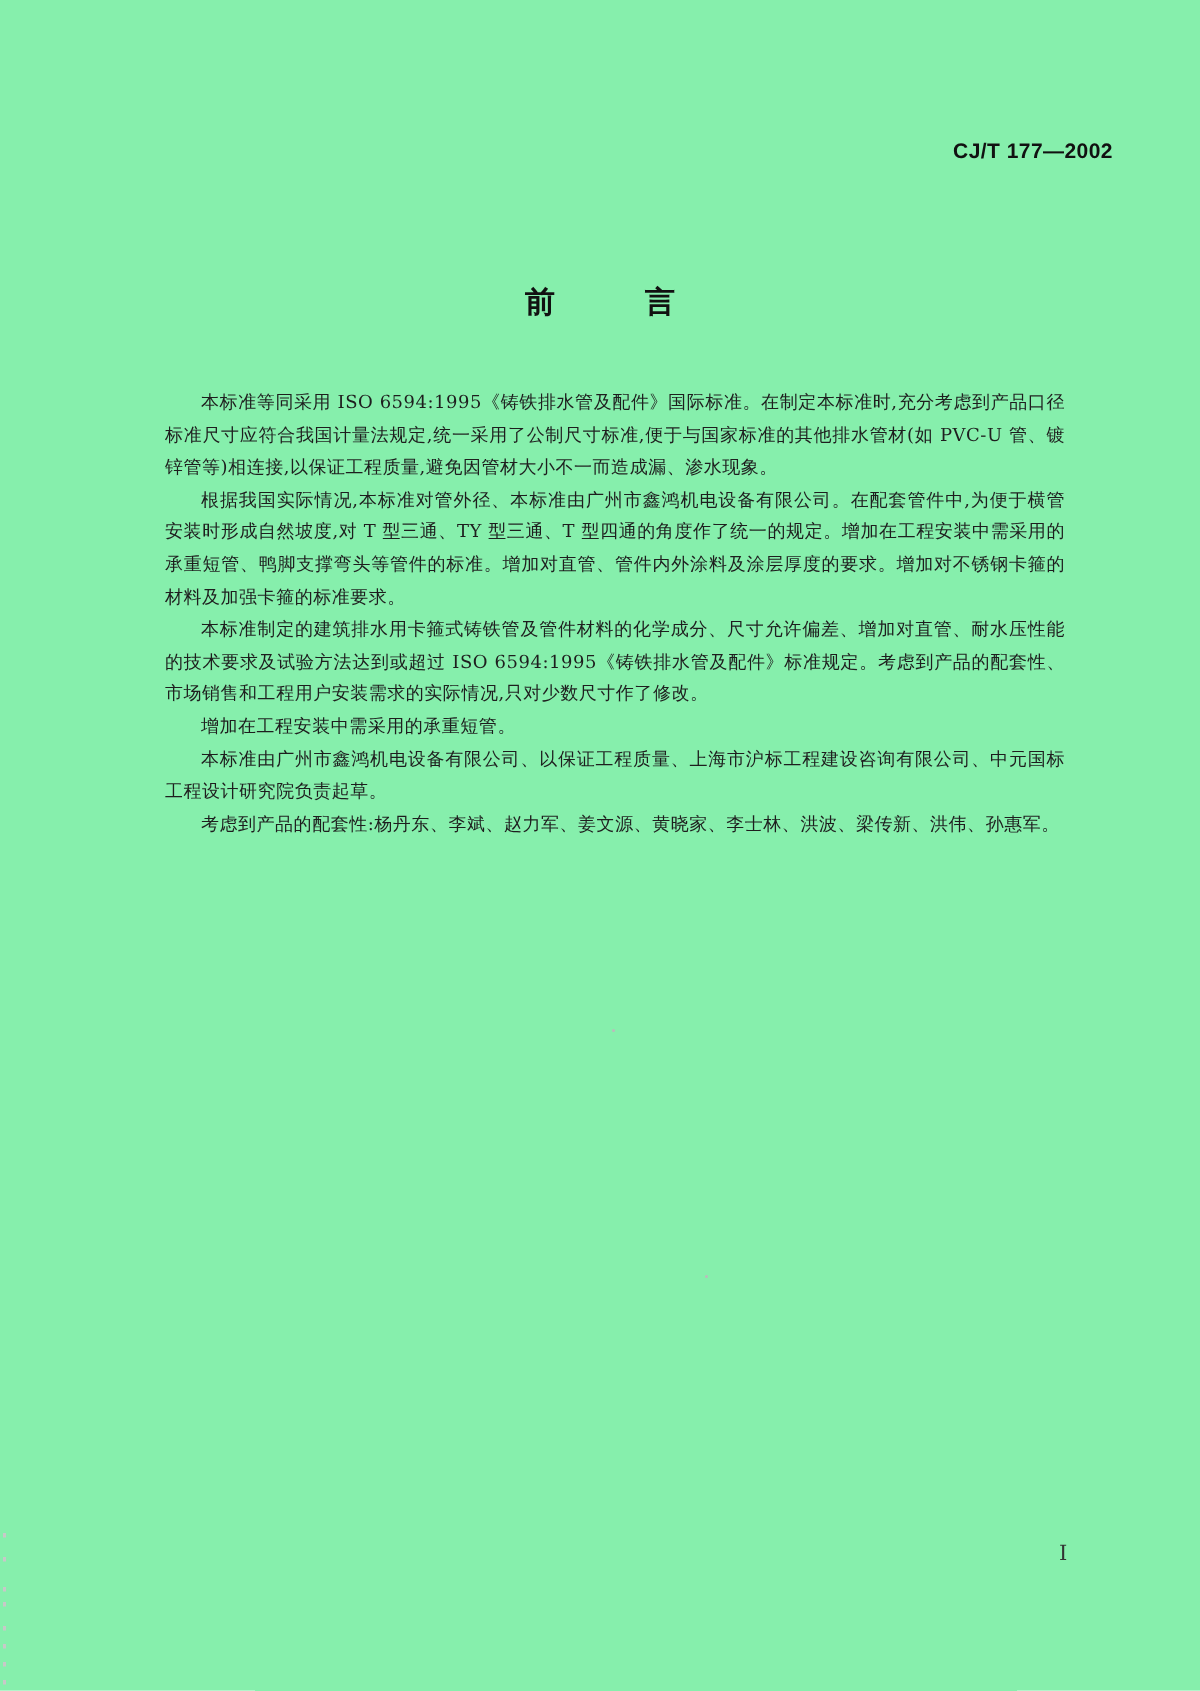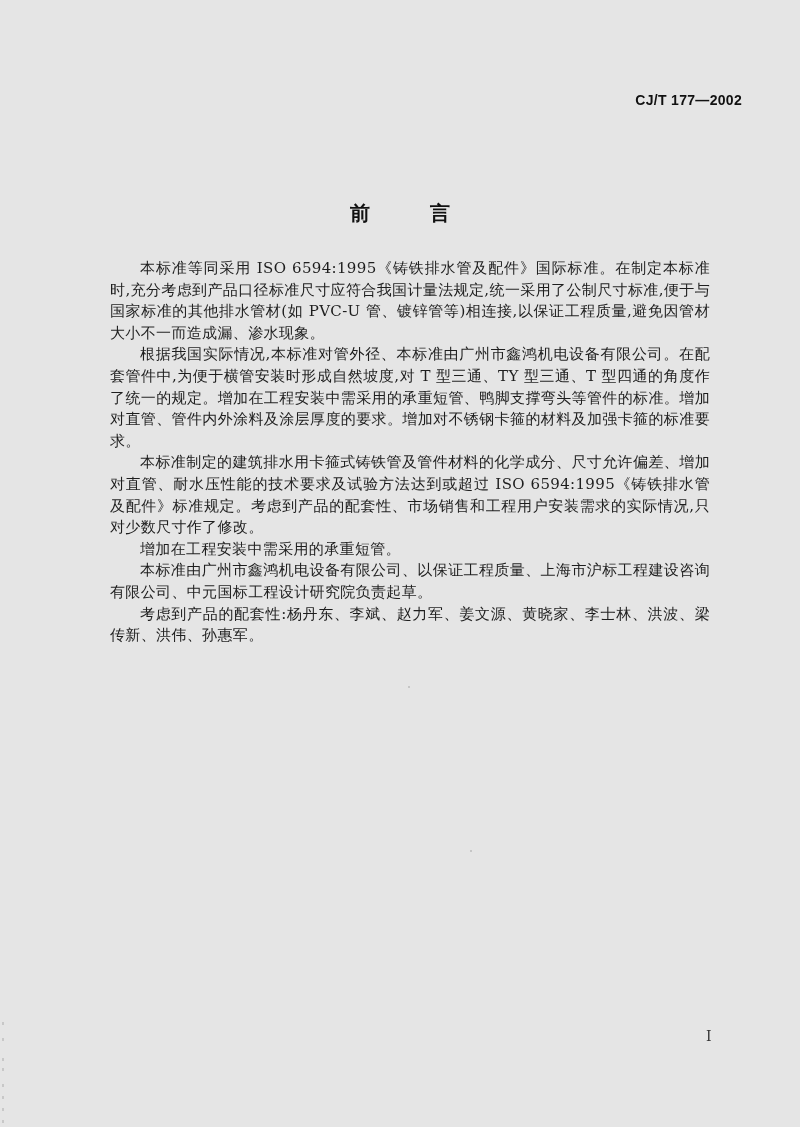--- a/index.html
+++ b/index.html
@@ -12,53 +12,53 @@
       height: 1127px;
       position: relative;
       overflow: hidden;
       font-family: "DejaVu Serif", "Liberation Serif", serif;
       color: #1a1a1a;
     }
     .page {
       position: absolute;
       left: 0; top: 0;
       width: 800px; height: 1127px;
-      background: #e5e5e5;
+      background: #86efac;
     }
     .std-code {
       position: absolute;
       top: 92px;
       right: 58px;
       font-family: "Liberation Sans", sans-serif;
       font-weight: bold;
       font-size: 14px;
       letter-spacing: 0.3px;
       color: #111;
     }
     .title {
       position: absolute;
-      top: 200px;
+      top: 188px;
       left: 0;
       width: 800px;
       text-align: center;
       font-family: "DejaVu Sans", sans-serif;
       font-weight: bold;
       font-size: 20px;
       color: #111;
     }
     .title span.gap {
       display: inline-block;
       width: 60px;
     }
     .body {
       position: absolute;
       top: 258px;
       left: 110px;
       width: 600px;
-      font-size: 15px;
+      font-size: 12px;
       line-height: 21.6px;
       color: #1e1e1e;
       letter-spacing: 0.35px;
     }
     .body p {
       margin: 0;
       text-indent: 2em;
       text-align: justify;
     }
     .page-number {

